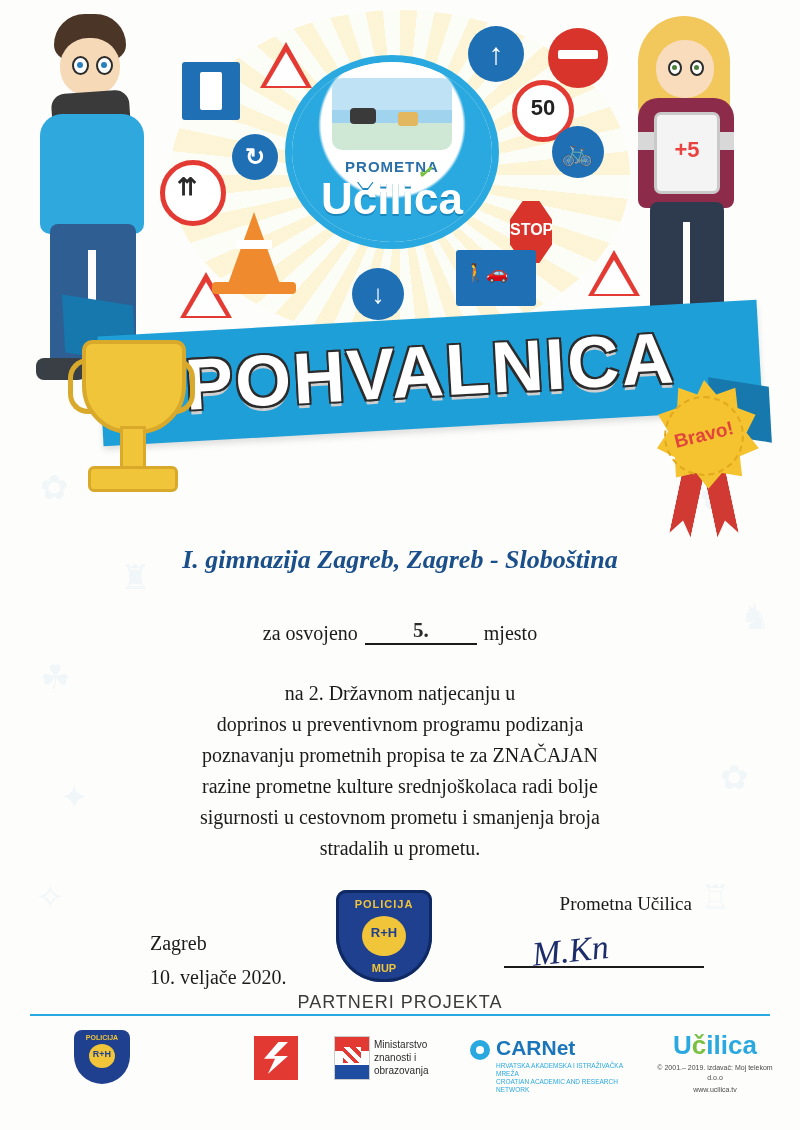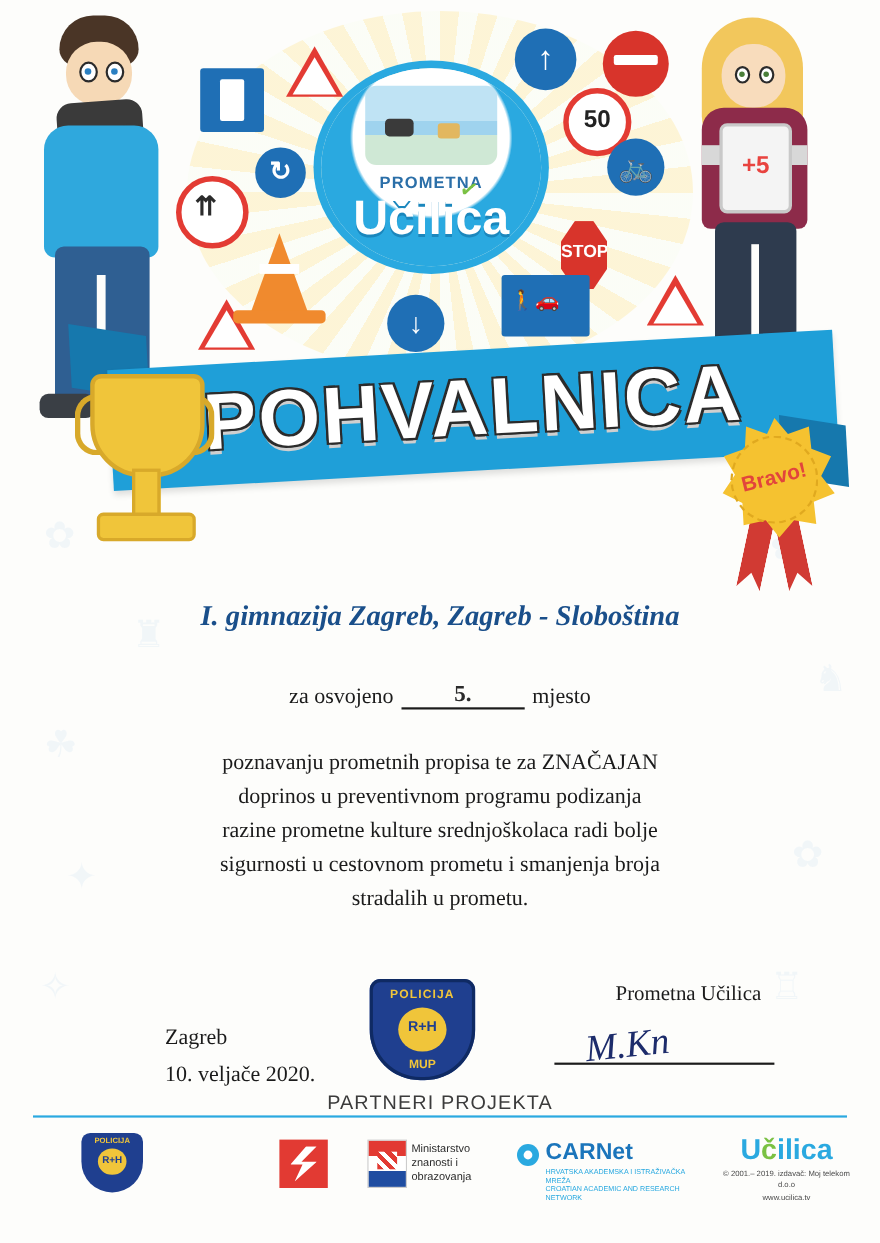--- a/index.html
+++ b/index.html
@@ -371,22 +371,23 @@
 
   <div class="place-row">
     <span>za osvojeno</span>
     <span class="blank">
       <span class="num">5.</span>
     </span>
     <span>mjesto</span>
   </div>
 
   <div class="body">
+    <div>na 2. Državnom natjecanju u</div>
+    <div>doprinos u preventivnom programu podizanja</div>
     <div>poznavanju prometnih propisa te za ZNAČAJAN</div>
-    <div>doprinos u preventivnom programu podizanja</div>
     <div>razine prometne kulture srednjoškolaca radi bolje</div>
     <div>sigurnosti u cestovnom prometu i smanjenja broja</div>
     <div>stradalih u prometu.</div>
   </div>
 
   <div class="city">
     <div>Zagreb</div>
     <div>10. veljače 2020.</div>
   </div>
 

